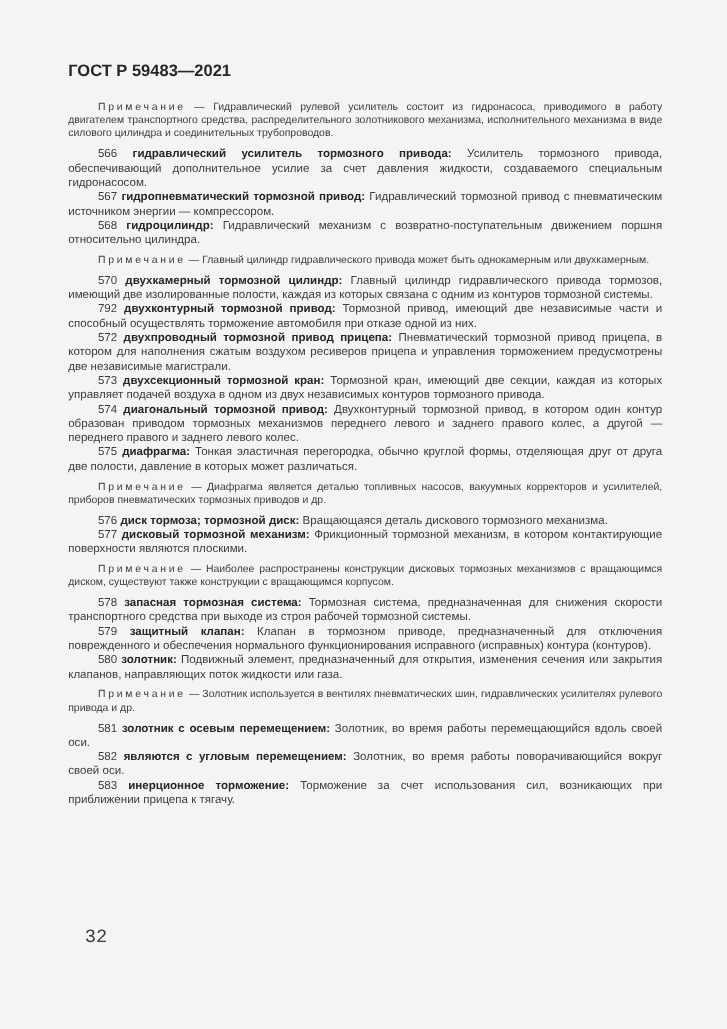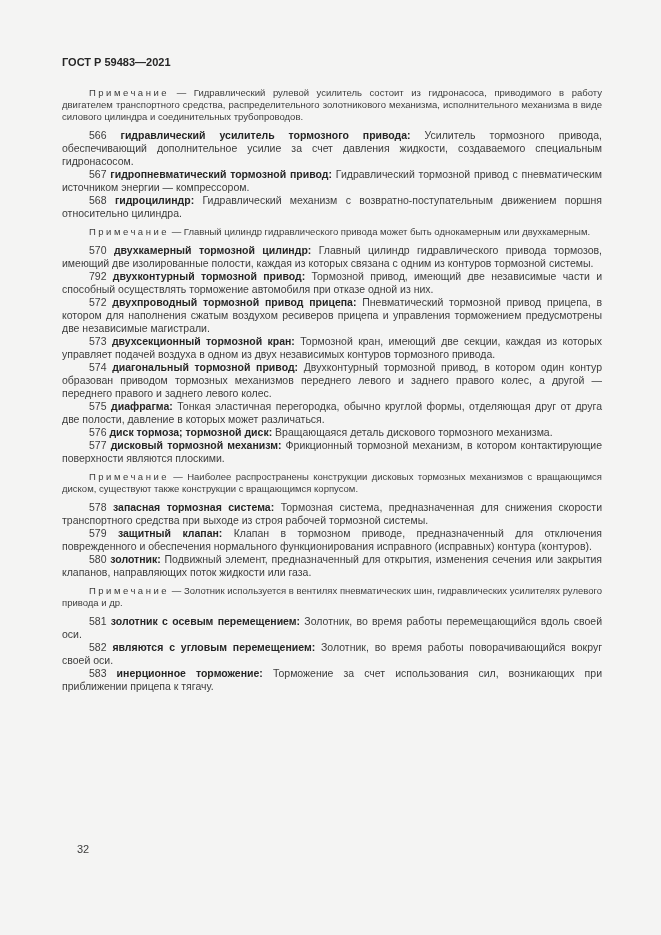--- a/index.html
+++ b/index.html
@@ -10,21 +10,21 @@
     font-family: "Liberation Sans", sans-serif;
     color: #3c3c3c;
     position: relative;
     overflow: hidden;
   }
   .page-inner {
     padding: 56px 59px 0 62px;
   }
   .doc-header {
     font-weight: bold;
-    font-size: 11px;
+    font-size: 15px;
     color: #262626;
     margin: 0 0 19px 0;
   }
   .content p {
     margin: 0;
     text-align: justify;
     text-indent: 27px;
   }
   .content p.term {
     font-size: 10.5px;
@@ -38,42 +38,44 @@
     line-height: 12px;
     margin: 6px 0 6px 0;
   }
   .note-label {
     letter-spacing: 2.5px;
   }
   .page-number {
     position: absolute;
     left: 77px;
     top: 843px;
-    font-size: 11px;
+    font-size: 17px;
     color: #3c3c3c;
+    font-family: Liberation Mono, monospace;
   }
 </style>
 </head>
 <body>
 
 <div class="page-inner">
   <div class="doc-header">ГОСТ Р 59483—2021</div>
 
   <div class="content">
       <p class="note"><span class="note-label">Примечание</span> — Гидравлический рулевой усилитель состоит из гидронасоса, приводимого в работу двигателем транспортного средства, распределительного золотникового механизма, исполнительного механизма в виде силового цилиндра и соединительных трубопроводов.</p>
       <p class="term"><span>566 </span><b>гидравлический усилитель тормозного привода:</b> Усилитель тормозного привода, обеспечивающий дополнительное усилие за счет давления жидкости, создаваемого специальным гидронасосом.</p>
       <p class="term"><span>567 </span><b>гидропневматический тормозной привод:</b> Гидравлический тормозной привод с пневматическим источником энергии — компрессором.</p>
       <p class="term"><span>568 </span><b>гидроцилиндр:</b> Гидравлический механизм с возвратно-поступательным движением поршня относительно цилиндра.</p>
       <p class="note"><span class="note-label">Примечание</span> — Главный цилиндр гидравлического привода может быть однокамерным или двухкамерным.</p>
       <p class="term"><span>570 </span><b>двухкамерный тормозной цилиндр:</b> Главный цилиндр гидравлического привода тормозов, имеющий две изолированные полости, каждая из которых связана с одним из контуров тормозной системы.</p>
       <p class="term"><span>792 </span><b>двухконтурный тормозной привод:</b> Тормозной привод, имеющий две независимые части и способный осуществлять торможение автомобиля при отказе одной из них.</p>
       <p class="term"><span>572 </span><b>двухпроводный тормозной привод прицепа:</b> Пневматический тормозной привод прицепа, в котором для наполнения сжатым воздухом ресиверов прицепа и управления торможением предусмотрены две независимые магистрали.</p>
       <p class="term"><span>573 </span><b>двухсекционный тормозной кран:</b> Тормозной кран, имеющий две секции, каждая из которых управляет подачей воздуха в одном из двух независимых контуров тормозного привода.</p>
       <p class="term"><span>574 </span><b>диагональный тормозной привод:</b> Двухконтурный тормозной привод, в котором один контур образован приводом тормозных механизмов переднего левого и заднего правого колес, а другой — переднего правого и заднего левого колес.</p>
       <p class="term"><span>575 </span><b>диафрагма:</b> Тонкая эластичная перегородка, обычно круглой формы, отделяющая друг от друга две полости, давление в которых может различаться.</p>
+      <p class="note"><span class="note-label">Примечание</span> — Диафрагма является деталью топливных насосов, вакуумных корректоров и усилителей, приборов пневматических тормозных приводов и др.</p>
       <p class="term"><span>576 </span><b>диск тормоза; тормозной диск:</b> Вращающаяся деталь дискового тормозного механизма.</p>
       <p class="term"><span>577 </span><b>дисковый тормозной механизм:</b> Фрикционный тормозной механизм, в котором контактирующие поверхности являются плоскими.</p>
       <p class="note"><span class="note-label">Примечание</span> — Наиболее распространены конструкции дисковых тормозных механизмов с вращающимся диском, существуют также конструкции с вращающимся корпусом.</p>
       <p class="term"><span>578 </span><b>запасная тормозная система:</b> Тормозная система, предназначенная для снижения скорости транспортного средства при выходе из строя рабочей тормозной системы.</p>
       <p class="term"><span>579 </span><b>защитный клапан:</b> Клапан в тормозном приводе, предназначенный для отключения поврежденного и обеспечения нормального функционирования исправного (исправных) контура (контуров).</p>
       <p class="term"><span>580 </span><b>золотник:</b> Подвижный элемент, предназначенный для открытия, изменения сечения или закрытия клапанов, направляющих поток жидкости или газа.</p>
       <p class="note"><span class="note-label">Примечание</span> — Золотник используется в вентилях пневматических шин, гидравлических усилителях рулевого привода и др.</p>
       <p class="term"><span>581 </span><b>золотник с осевым перемещением:</b> Золотник, во время работы перемещающийся вдоль своей оси.</p>
       <p class="term"><span>582 </span><b>являются с угловым перемещением:</b> Золотник, во время работы поворачивающийся вокруг своей оси.</p>
       <p class="term"><span>583 </span><b>инерционное торможение:</b> Торможение за счет использования сил, возникающих при приближении прицепа к тягачу.</p>

